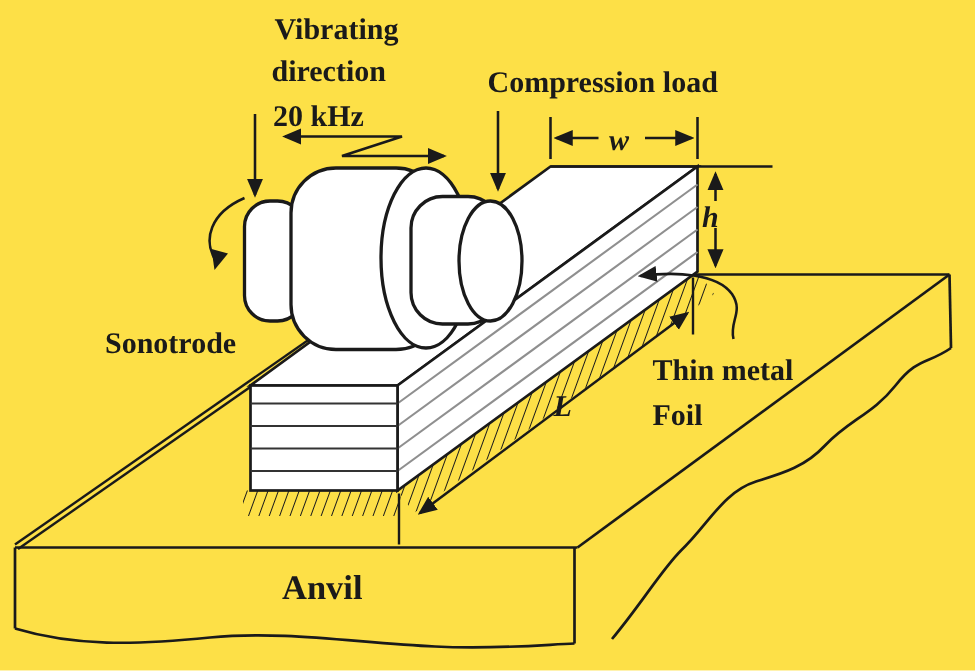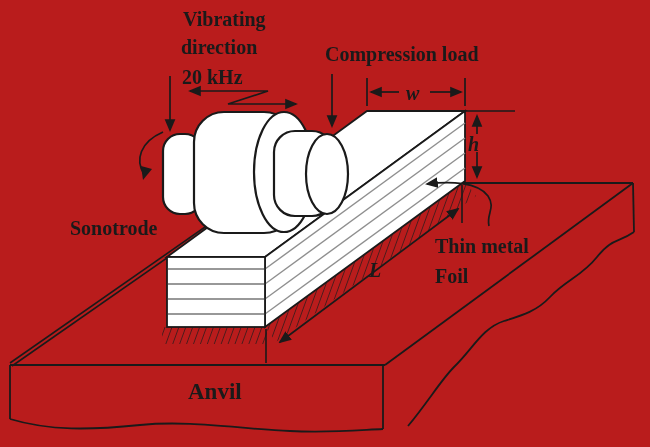--- a/index.html
+++ b/index.html
@@ -4,21 +4,21 @@
 <style>
   html, body {
     margin: 0;
     padding: 0;
     background: #ffffff;
   }
   .stage {
     position: relative;
     width: 650px;
     height: 447px;
-    background: #b91c1c;
+    background: #fde047;
     overflow: hidden;
     font-family: "Liberation Serif", "DejaVu Serif", serif;
   }
   svg { display: block; }
   .ink   { stroke: #1a1a1a; fill: none; }
   .w18   { stroke-width: 1.8; }
   .w16   { stroke-width: 1.6; }
   .w22   { stroke-width: 2.2; }
   .white-fill { fill: #ffffff; }
   .layer { stroke: #8f8f8f; stroke-width: 1.4; fill: none; }

